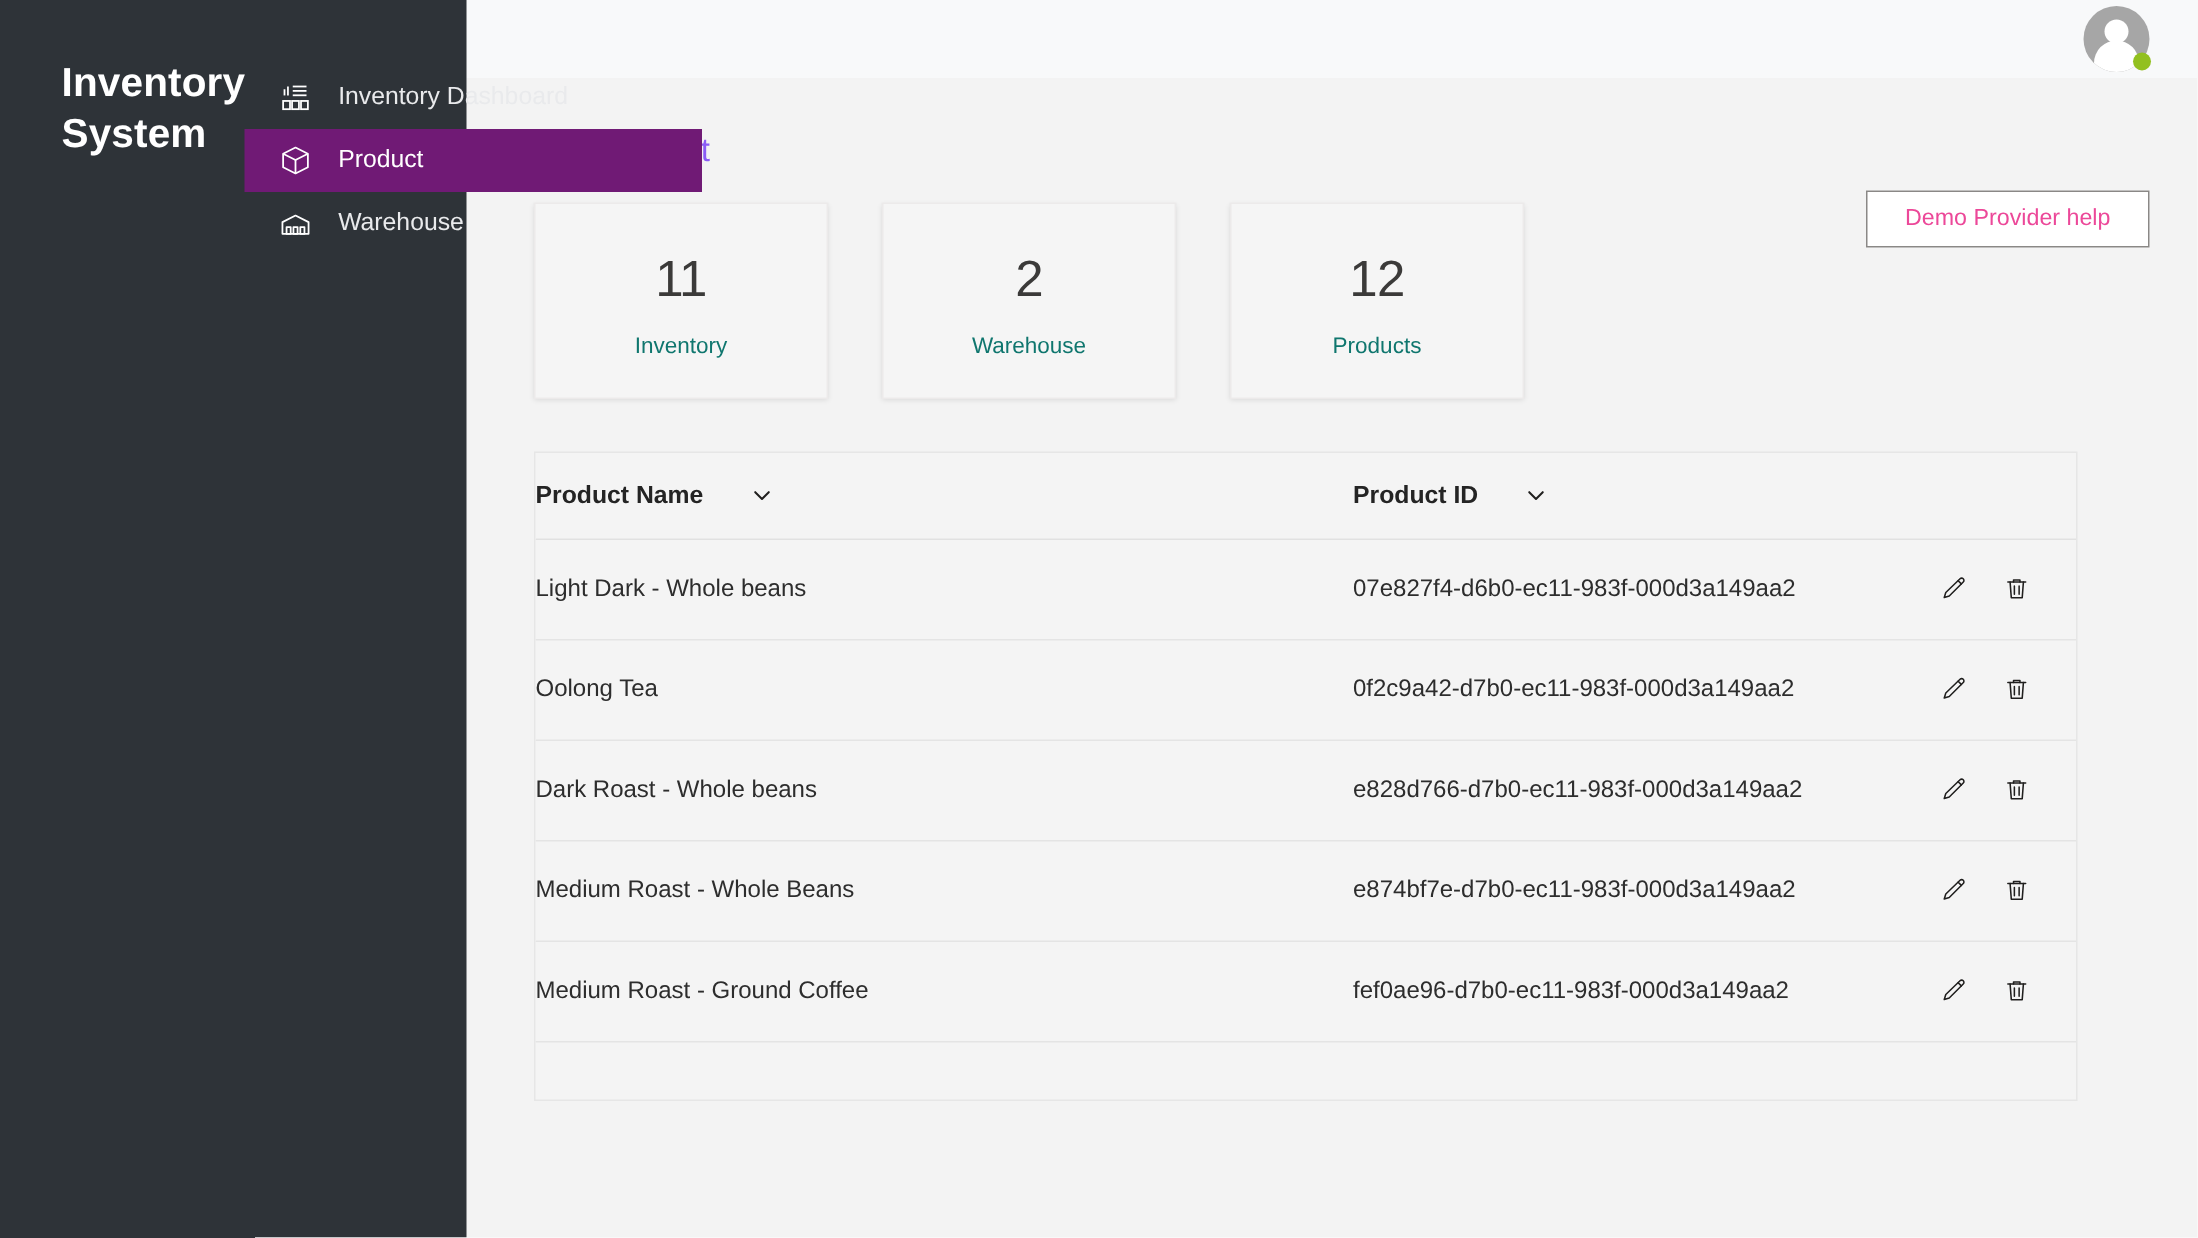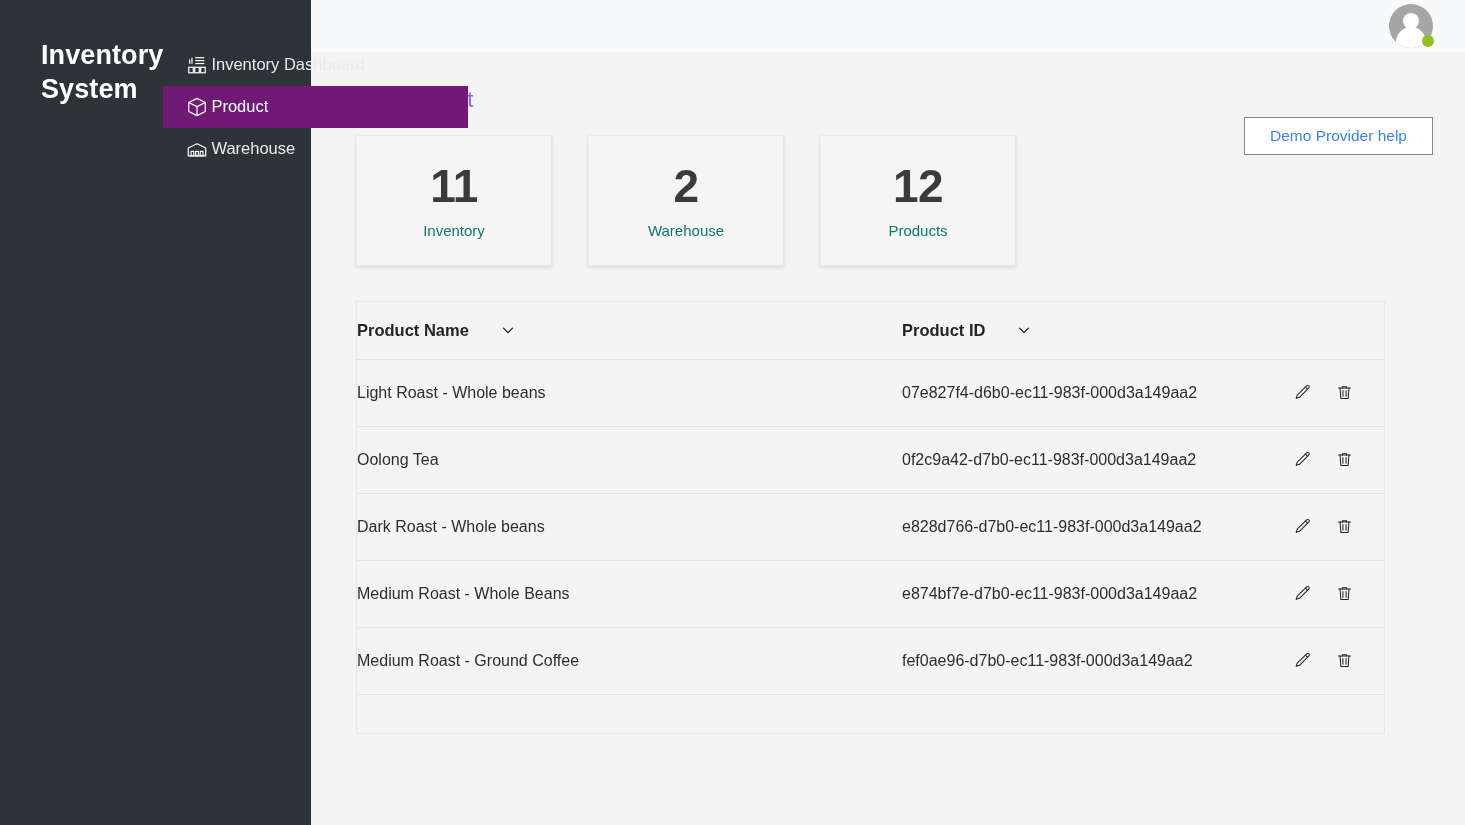--- a/index.html
+++ b/index.html
@@ -44,21 +44,21 @@
   .nav {
     margin-top: 44px;
     display: flex;
     flex-direction: column;
   }
   .nav-item {
     height: 42px;
     display: flex;
     align-items: center;
     padding-left: 22px;
-    gap: 2px;
+    gap: 16px;
     color: #e9eaec;
     font-size: 16.5px;
     font-weight: 400;
     cursor: pointer;
     position: relative;
   }
   .nav-item.active {
     background: #701a75;
     color: #ffffff;
     width: 305px;
@@ -136,26 +136,26 @@
     font-size: 22px;
     color: #8b5cf6;
     font-weight: 400;
     margin: 35px 0 0 0;
     letter-spacing: 0.1px;
   }
 
   .help-btn {
     position: absolute;
     right: 32px;
-    top: 65px;
+    top: 75px;
     width: 189px;
     height: 38px;
     background: #ffffff;
     border: 1px solid #8a8886;
-    color: #3b82f6;
+    color: #ec4899;
     font-size: 15.5px;
     font-family: "Liberation Sans", sans-serif;
     cursor: pointer;
     display: flex;
     align-items: center;
     justify-content: center;
     border-radius: 0;
     padding: 16px;
   }
 
@@ -172,22 +172,22 @@
     border: 1px solid #eceaea;
     box-shadow: 0 1.6px 3.6px rgba(0,0,0,0.10), 0 0.3px 0.9px rgba(0,0,0,0.08);
     display: flex;
     flex-direction: column;
     align-items: center;
     justify-content: flex-start;
     padding-top: 24px;
     cursor: pointer;
   }
   .card-value {
-    font-size: 46px;
-    font-weight: 700;
+    font-size: 34px;
+    font-weight: 400;
     color: #3b3a39;
     line-height: 52px;
     letter-spacing: -0.5px;
   }
   .card-label {
     font-size: 15px;
     color: #0f766e;
     margin-top: 10px;
     font-weight: 400;
   }
@@ -375,21 +375,21 @@
                     </svg>
                   </span>
                 </span>
               </th>
               <th class="col-action"></th>
             </tr>
           </thead>
           <tbody>
 
             <tr>
-              <td class="td-name">Light Roast - Whole beans</td>
+              <td class="td-name">Light Dark - Whole beans</td>
               <td class="td-id">07e827f4-d6b0-ec11-983f-000d3a149aa2</td>
               <td class="td-actions">
                 <span class="actions">
                   <button class="icon-btn">
                     <svg width="19" height="19" viewBox="0 0 24 24" fill="none" stroke="#201f1e" stroke-width="1.3" stroke-linecap="round" stroke-linejoin="round">
                       <path d="M17.3 3.6a1.9 1.9 0 0 1 2.7 2.7L8.2 18.1 4 19.4l1.3-4.2z"></path>
                       <path d="M15.7 5.2 18.4 7.9"></path>
                     </svg>
                   </button>
                   <button class="icon-btn">

